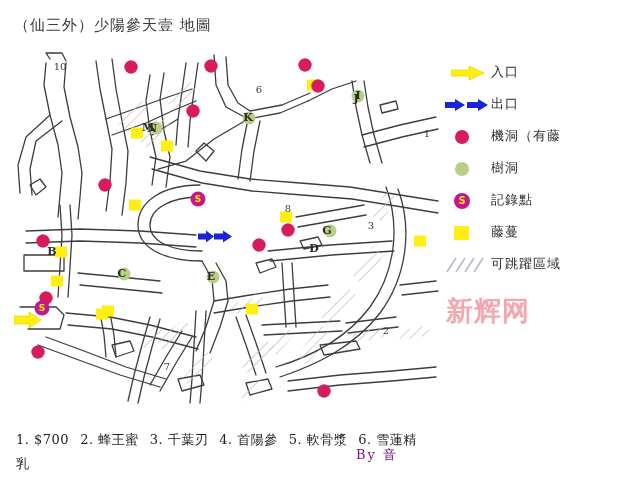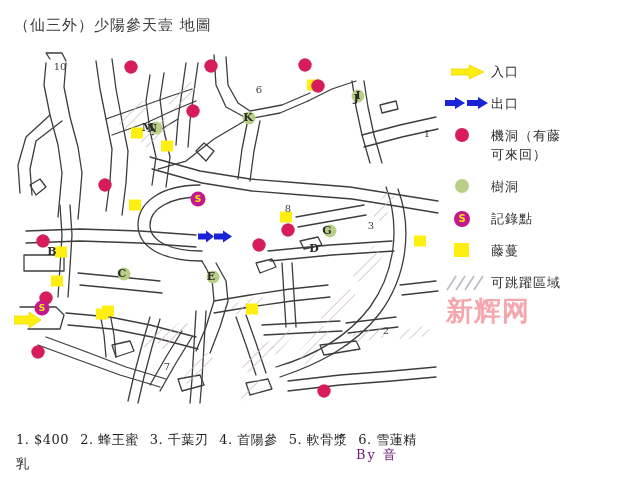--- a/index.html
+++ b/index.html
@@ -41,21 +41,21 @@
           font-size:10px;color:#3a3a3a;}
 
   
   .arrow-y{position:absolute;transform:translate(-50%,-50%);}
   .by-sig{position:absolute;left:356px;top:401px;
           font-family:"DejaVu Serif","Liberation Serif",serif;
           font-size:13px;color:#701a75;letter-spacing:2px;}
 
   
   .legend{position:absolute;left:445px;top:62px;width:190px;}
-  .lg-row{display:flex;align-items:flex-start;margin-bottom:13px;}
+  .lg-row{display:flex;align-items:center;margin-bottom:13px;}
   .lg-ico{width:46px;flex:0 0 46px;display:flex;align-items:center;
           justify-content:flex-start;padding-top:2px;}
   .lg-txt{font-family:"DejaVu Serif","Liberation Serif",serif;
           font-size:13px;color:#2b2b2b;line-height:19px;letter-spacing:1px;}
   .lg-txt .l2{display:block;}
   .dot{border-radius:50%;display:inline-block;}
   .dot-hole{width:14px;height:14px;background:#d81c5b;margin-left:10px;}
   .dot-tree{width:14px;height:14px;background:#b9cf86;margin-left:10px;}
   .dot-save{width:16px;height:16px;background:#c4178f;margin-left:9px;
             display:flex;align-items:center;justify-content:center;}
@@ -297,21 +297,20 @@
       </div>
       <div class="lg-txt"><span>出口</span></div>
     </div>
 
     <div class="lg-row">
       <div class="lg-ico">
         <span class="dot dot-hole"></span>
       </div>
       <div class="lg-txt">
         <span>機洞（有藤</span>
-        <span class="l2">可來回）</span>
       </div>
     </div>
 
     <div class="lg-row" style="margin-top:6px;">
       <div class="lg-ico">
         <span class="dot dot-tree"></span>
       </div>
       <div class="lg-txt"><span>樹洞</span></div>
     </div>
 
@@ -342,17 +341,17 @@
           </g>
         </svg>
       </div>
       <div class="lg-txt"><span>可跳躍區域</span></div>
     </div>
   </div>
 
   <div class="watermark">新辉网</div>
 
   <div class="items">
-    <div id="items-l1"><span>1. $400</span><span>2. 蜂王蜜</span><span>3. 千葉刃</span><span>4. 首陽參</span><span>5. 軟骨漿</span><span>6. 雪蓮精</span></div>
+    <div id="items-l1"><span>1. $700</span><span>2. 蜂王蜜</span><span>3. 千葉刃</span><span>4. 首陽參</span><span>5. 軟骨漿</span><span>6. 雪蓮精</span></div>
     <div id="items-l3"><span>乳</span></div>
   </div>
 
 </div>
 
 </body></html>

